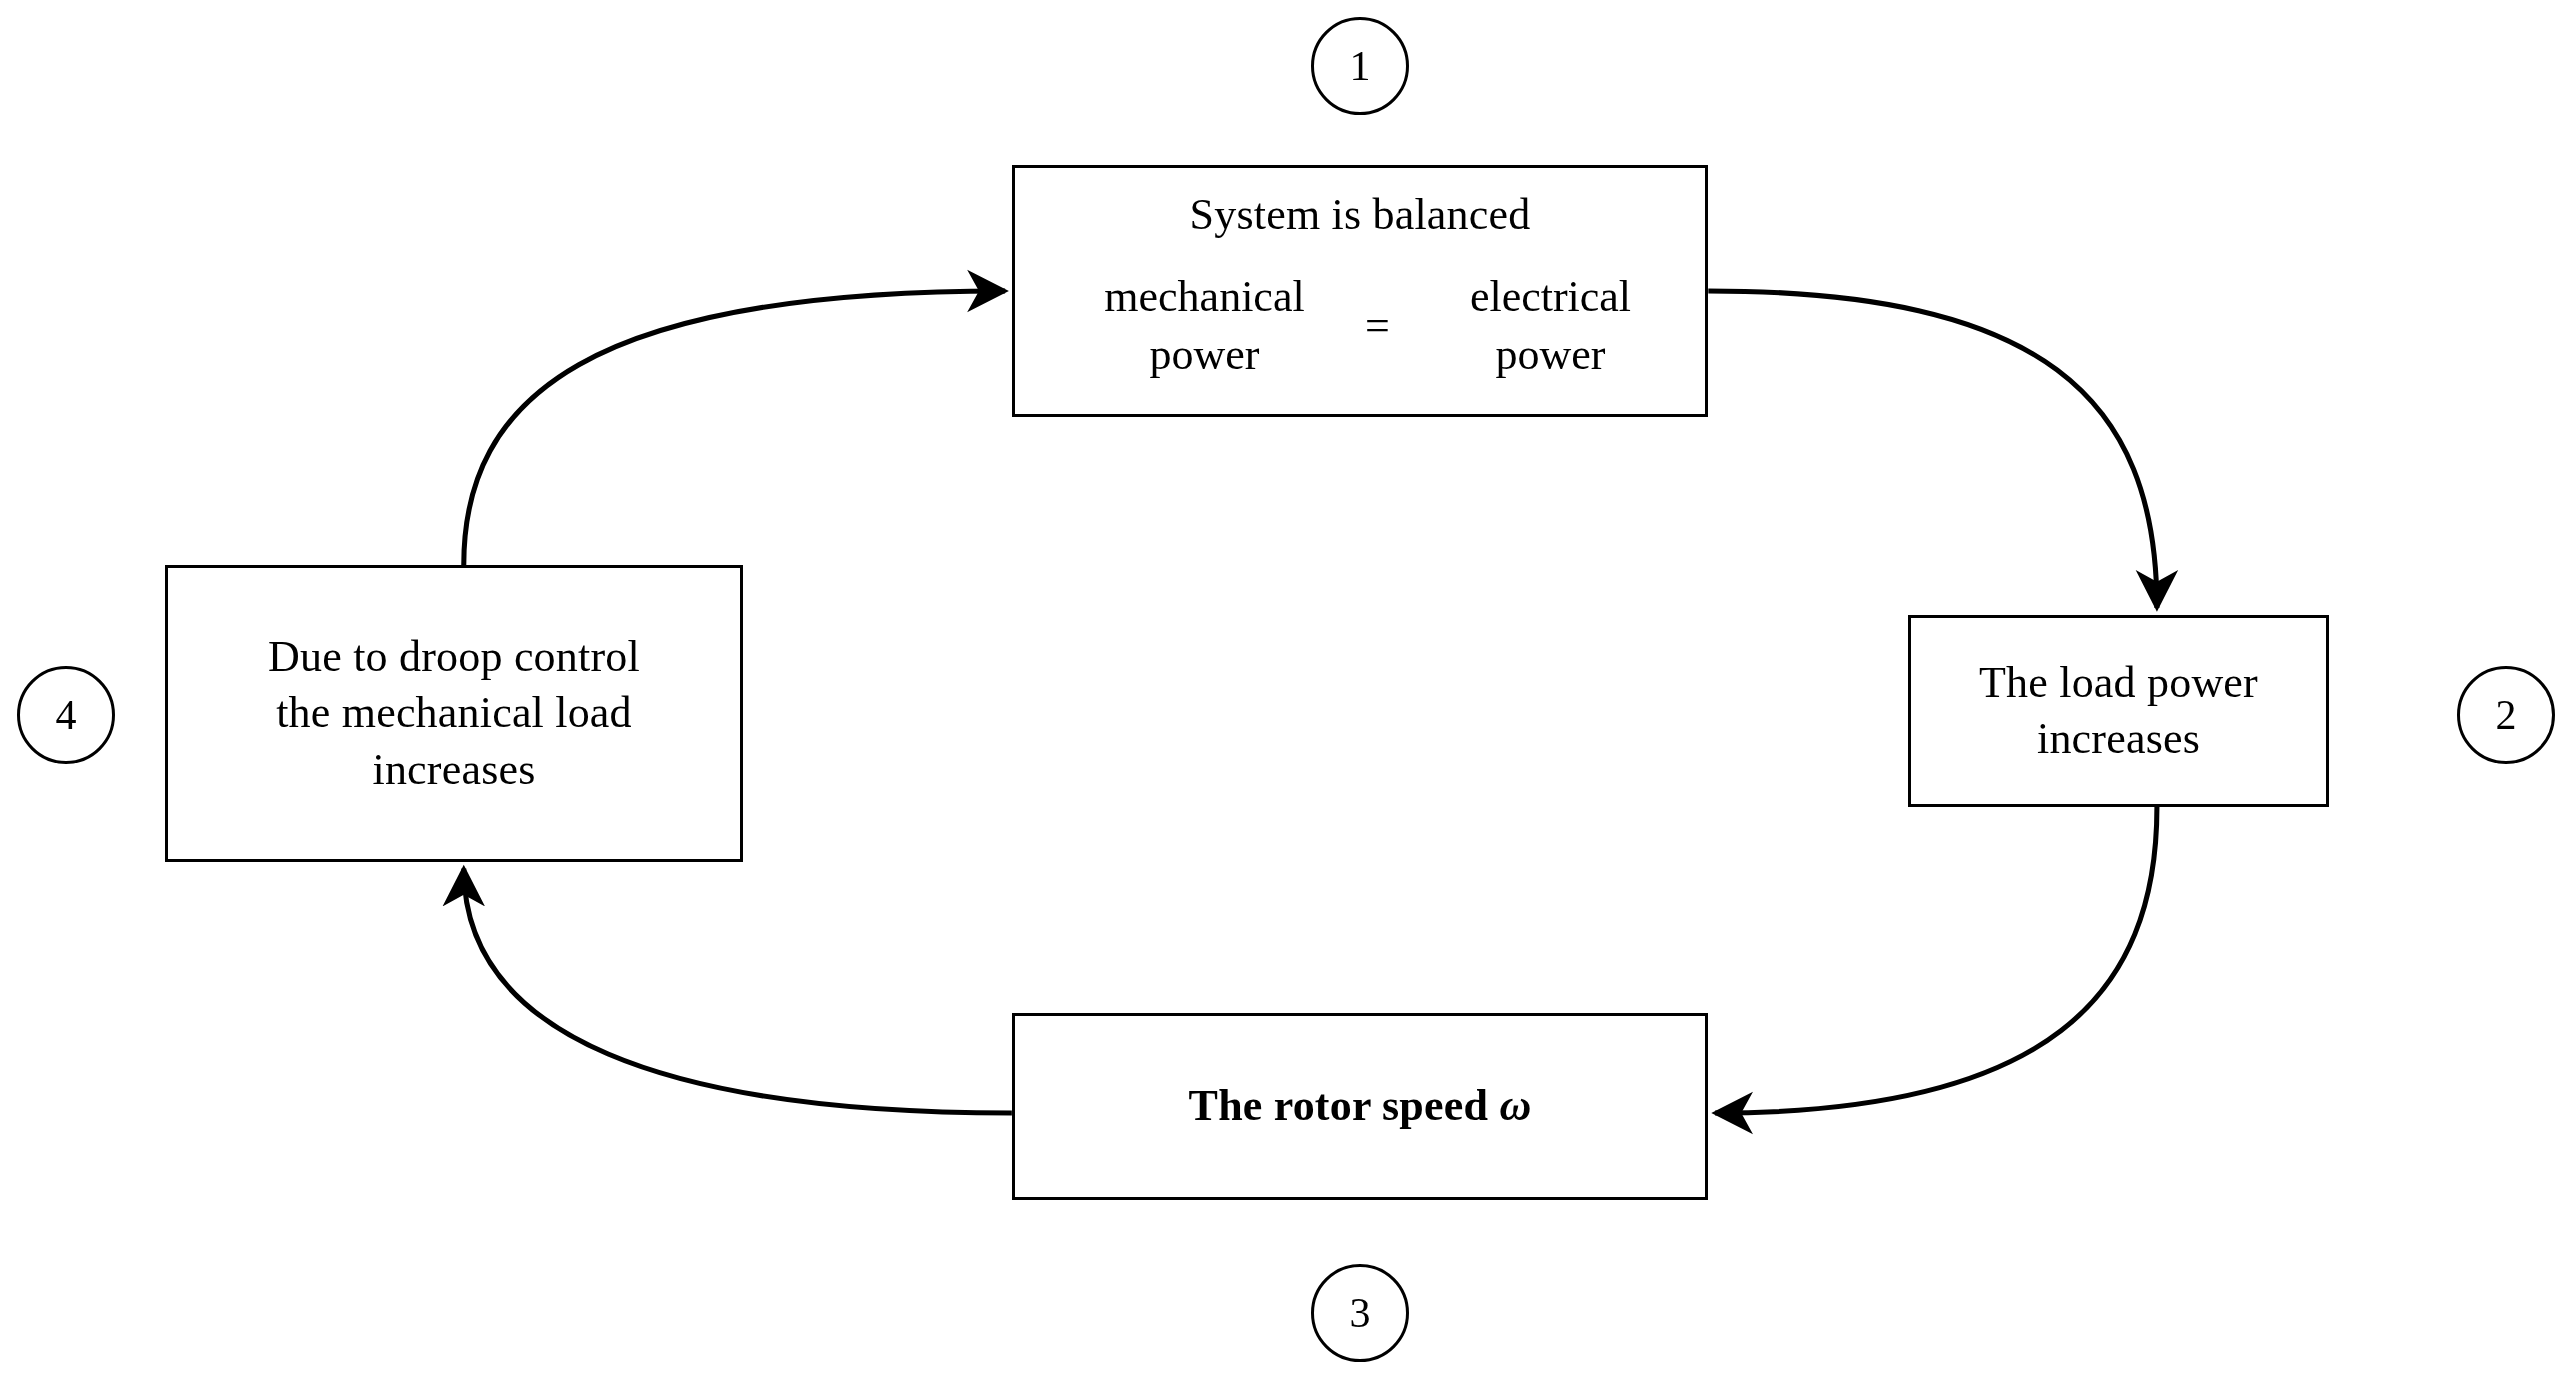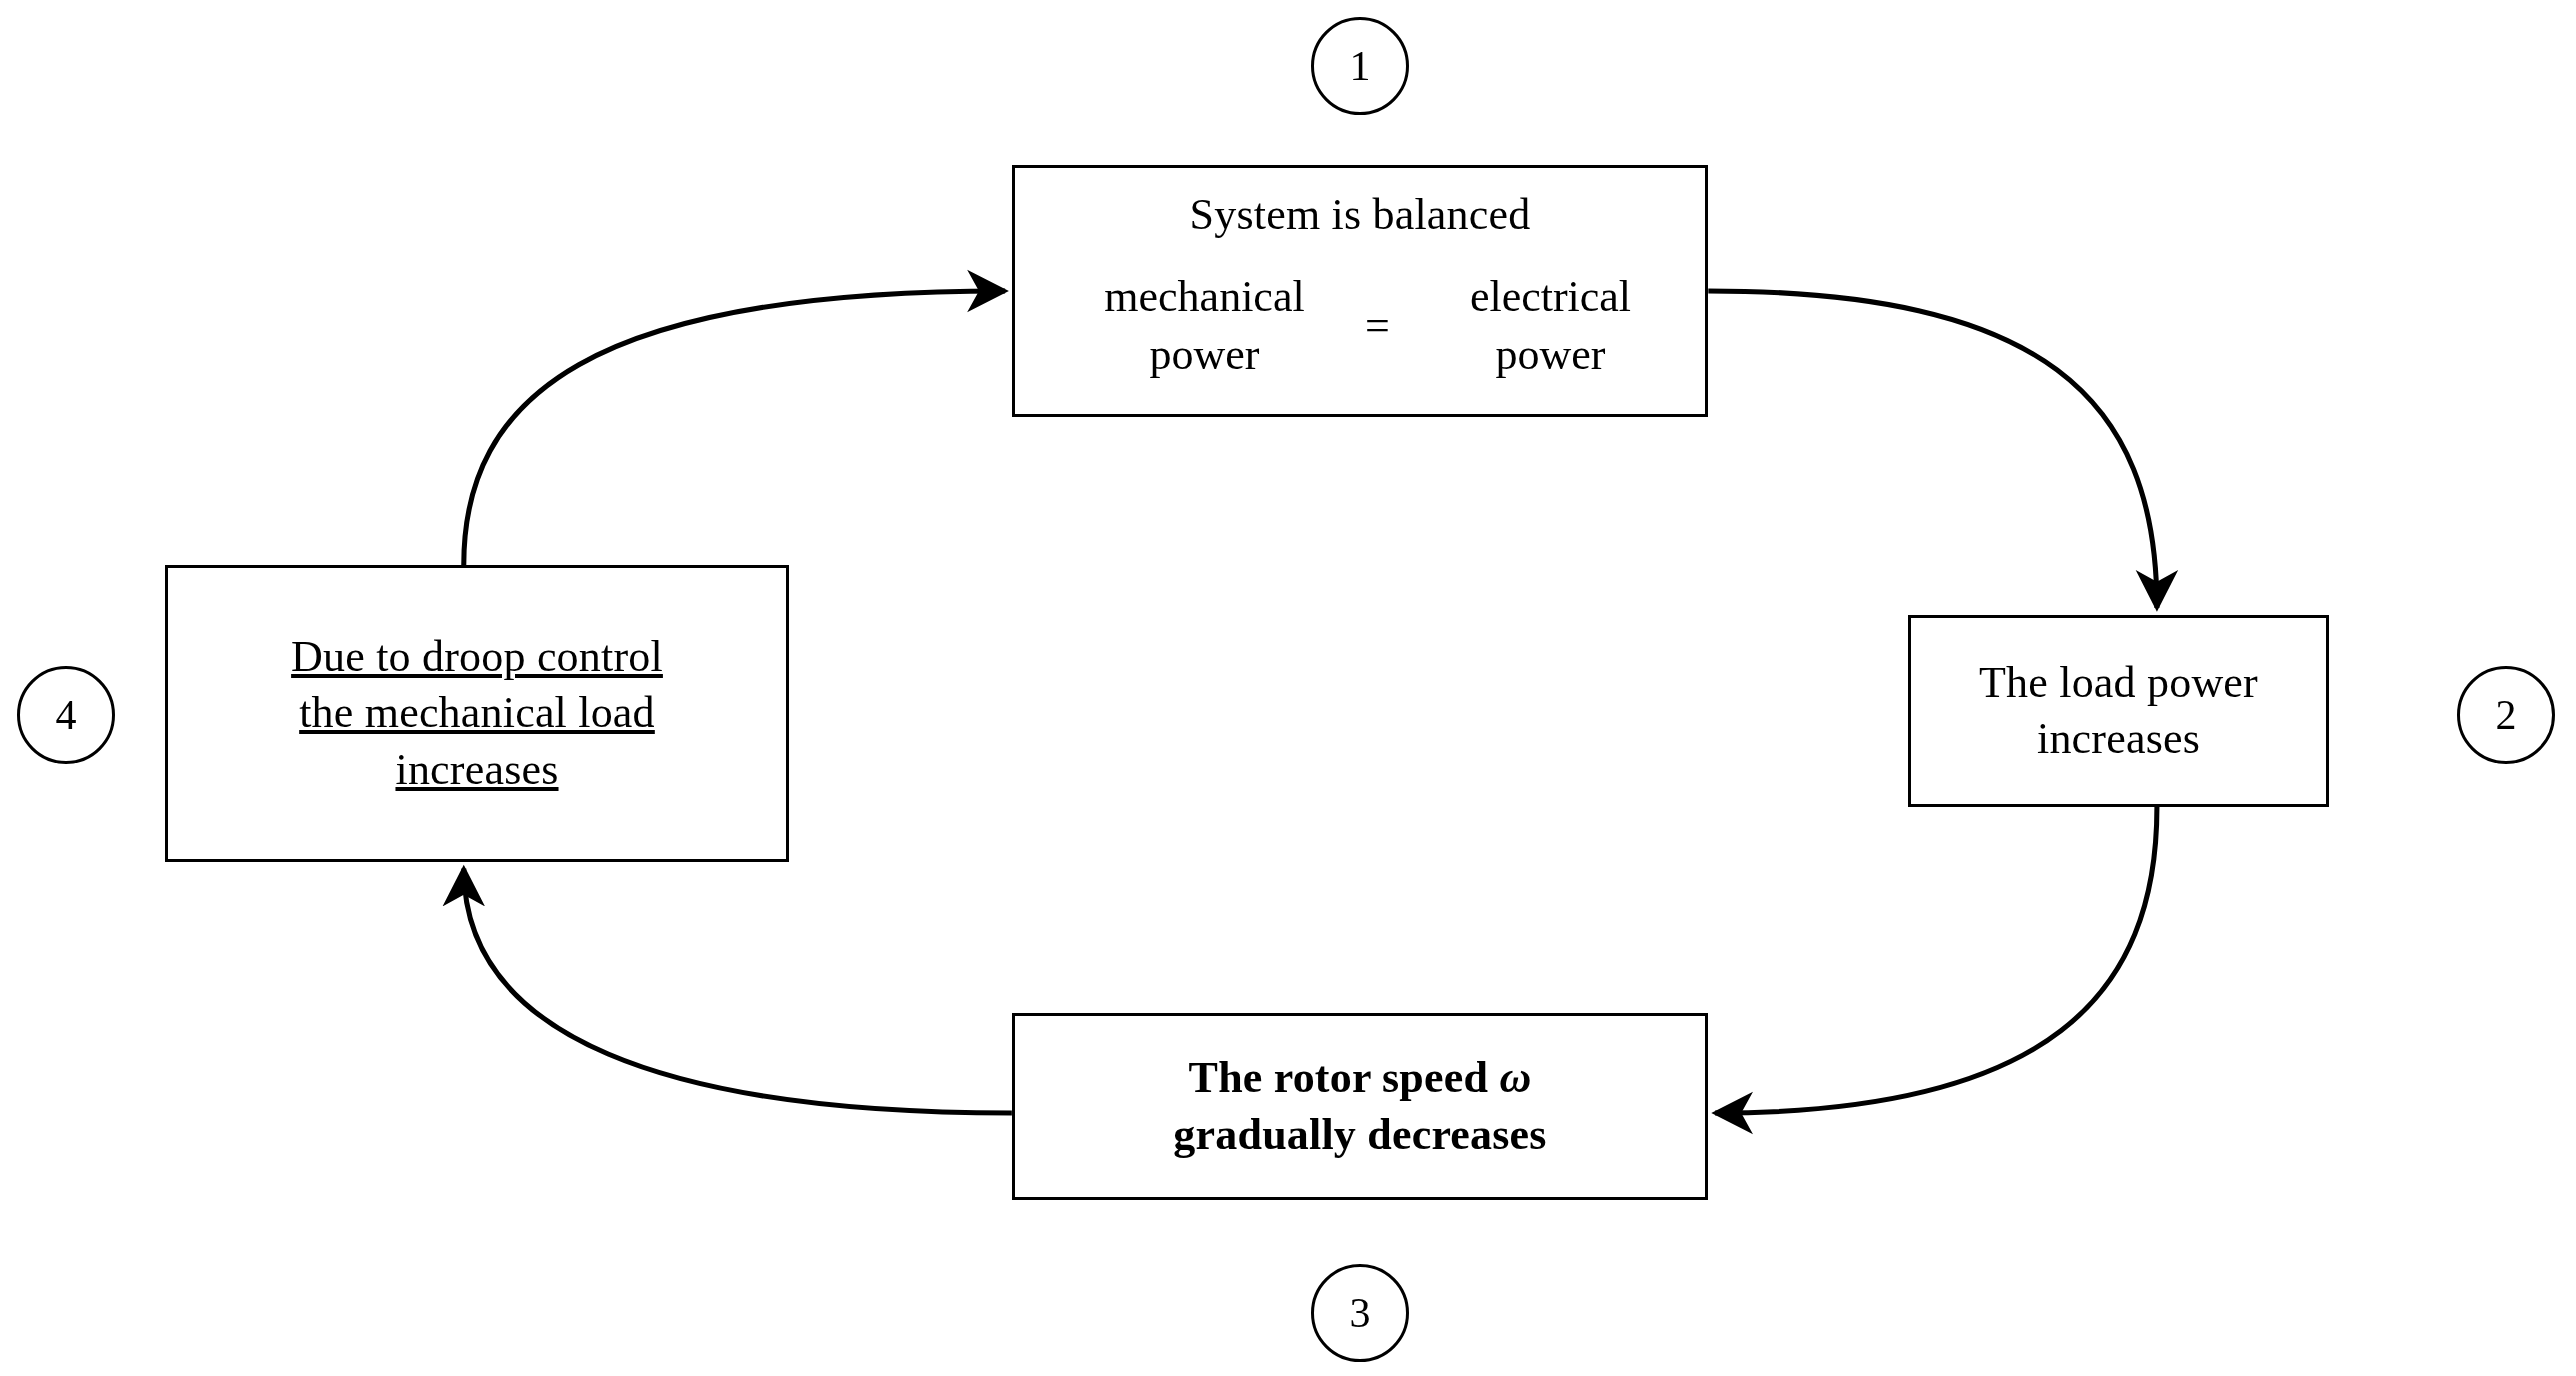--- a/index.html
+++ b/index.html
@@ -128,24 +128,23 @@
     </div>
   </div>
 
   <div class="node-box" id="box-2" style="left:1908px; top:615px; width:421px; height:192px;align-items:center;">
     <span class="node-line">The load power</span>
     <span class="node-line">increases</span>
   </div>
 
   <div class="node-box" id="box-3" style="left:1012px; top:1013px; width:696px; height:187px;font-weight:bold;">
     <span class="node-line"><span>The rotor speed </span><span class="omega">ω</span></span>
-    <span class="node-line">gradually decreases</span>
   </div>
 
-  <div class="node-box" id="box-4" style="left:165px; top:565px; width:624px; height:297px;text-decoration:underline;">
+  <div class="node-box" id="box-4" style="left:165px; top:565px; width:578px; height:297px;">
     <span class="node-line">Due to droop control</span>
     <span class="node-line">the mechanical load</span>
     <span class="node-line">increases</span>
   </div>
 
   <div class="step-badge" style="left:1311px; top:17px; width:98px; height:98px;">
     <span>1</span>
   </div>
   <div class="step-badge" style="left:2457px; top:666px; width:98px; height:98px;">
     <span>2</span>

